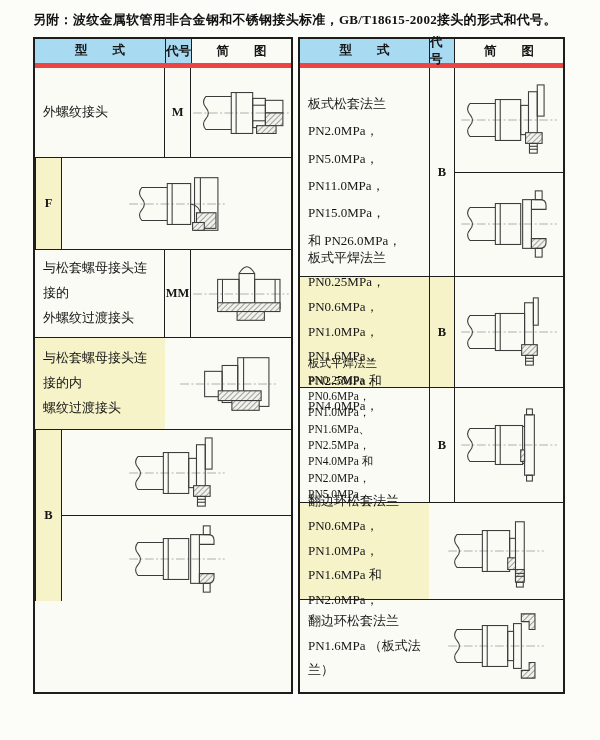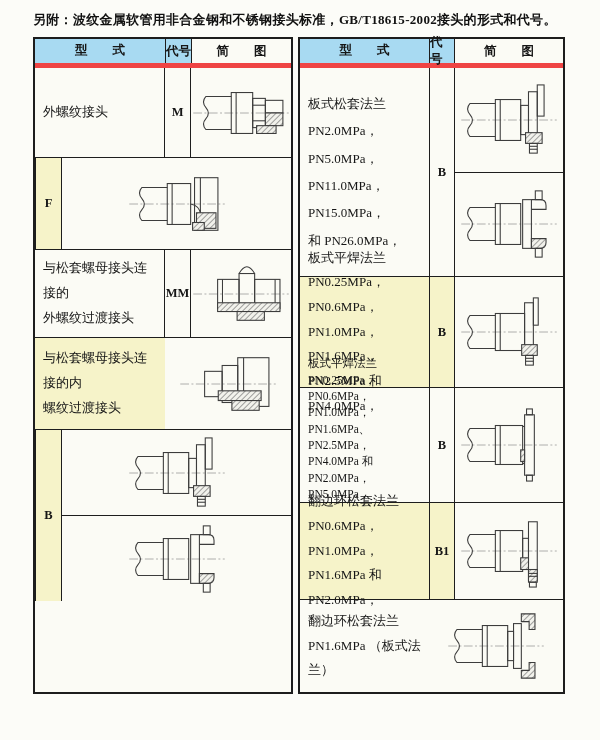--- a/index.html
+++ b/index.html
@@ -333,21 +333,20 @@
                     <path d="M64,20 H66 M64,58 H66"></path>
                   </g>
                 </svg>
               </div>
             </div>
         </div>
         <div class="row hl" style="height:97px">
           <div class="c ct">翻边环松套法兰
 PN0.6MPa， PN1.0MPa，
 PN1.6MPa 和 PN2.0MPa，</div>
-          <div class="c cc">B1</div>
           <div class="c cd">
               <div class="dwrap">
                 <svg viewBox="0 0 100 78" width="100" height="76">
                   <defs>
                     <pattern id="h12" width="4" height="4" patternUnits="userSpaceOnUse" patternTransform="rotate(45)">
                       <rect width="4" height="4" fill="#f2f2ec"></rect>
                       <line x1="0" y1="0" x2="0" y2="4" stroke="#555" stroke-width="1.1"></line>
                     </pattern>
                   </defs>
                   <g fill="none" stroke="#3c3c3c" stroke-width="1.1">

